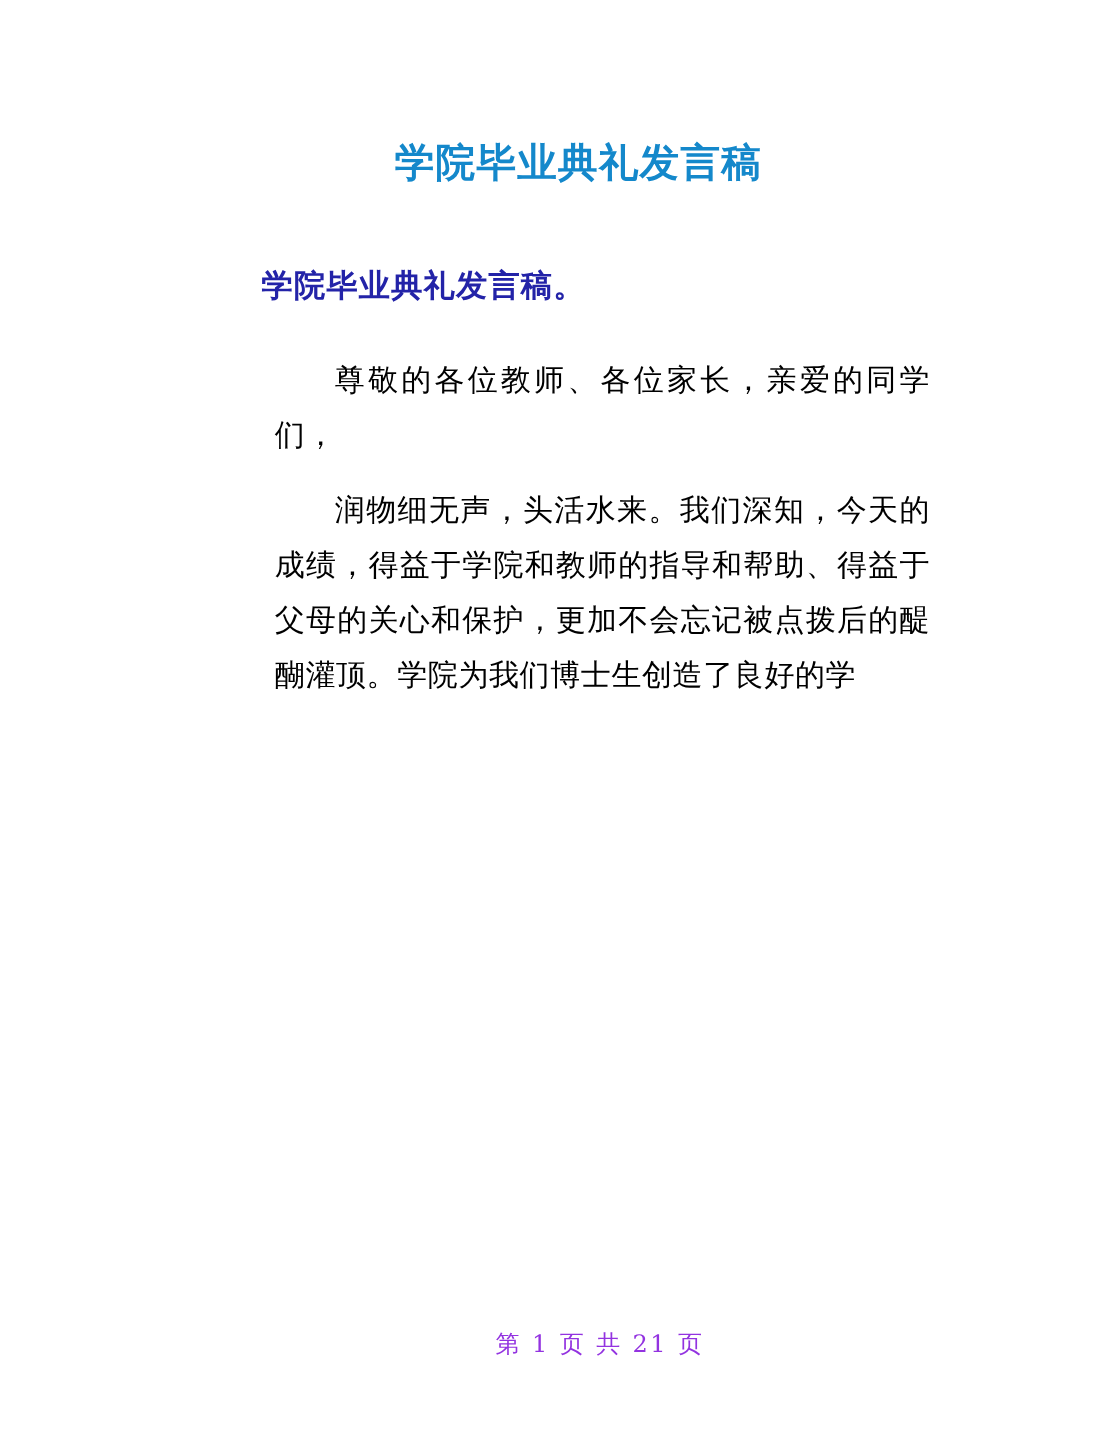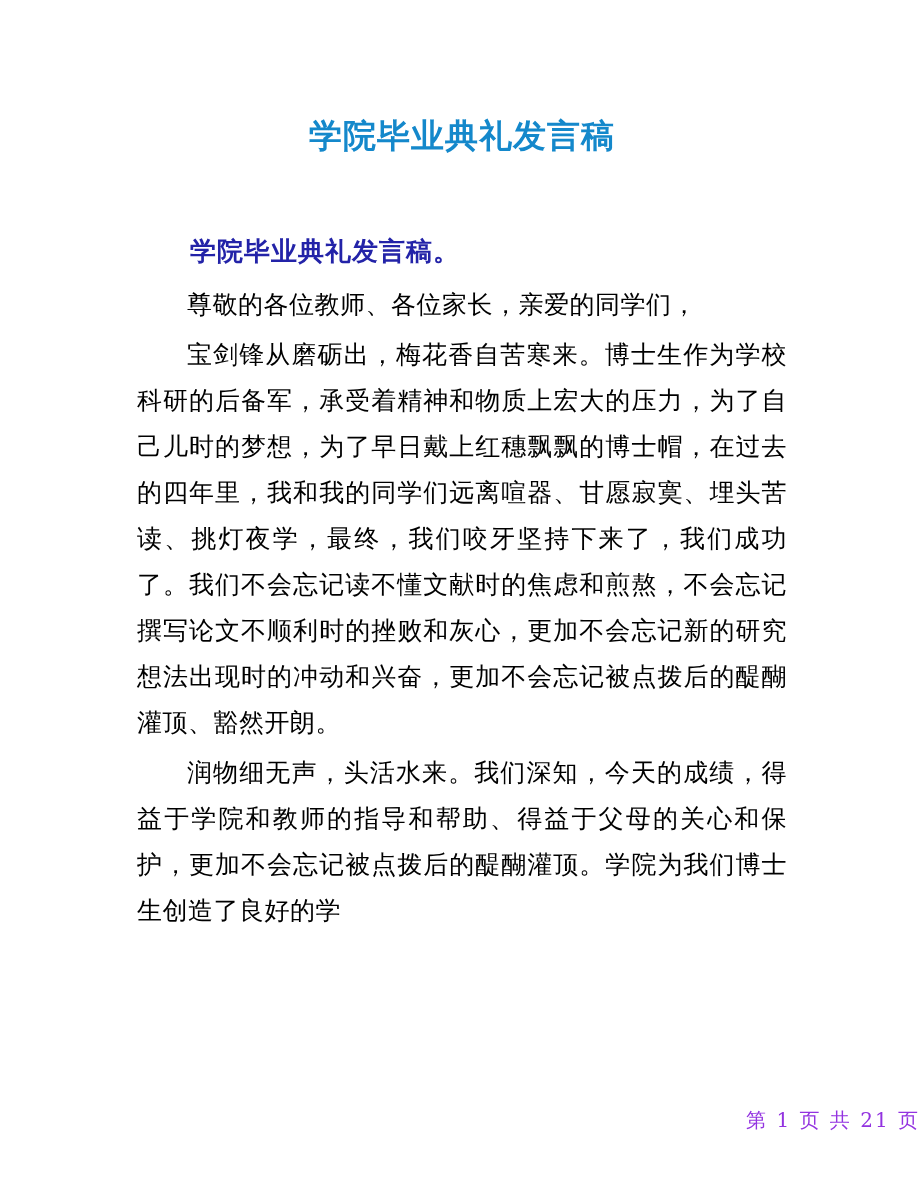--- a/index.html
+++ b/index.html
@@ -1,15 +1,15 @@
 <!DOCTYPE html>
 <html><head>
 <meta charset="utf-8">
 <style>
-  * { box-sizing: border-box; }
+  * { box-sizing: border-box; padding-left: 40px; }
   html, body { margin: 0; padding: 0; background: #ffffff; }
   .page {
     position: relative;
     width: 920px;
     height: 1191px;
     background: #ffffff;
     overflow: hidden;
     font-family: "DejaVu Serif", serif;
     color: #000000;
   }
@@ -24,68 +24,67 @@
     font-weight: bold;
     font-size: 33px;
     line-height: 40px;
     color: #1488CB;
     letter-spacing: 1px;
   }
   .doc-subtitle {
     position: absolute;
     top: 222px;
     left: 178px;
-    margin: 12px;
+    margin: 0;
     font-family: "DejaVu Sans", "Liberation Sans", sans-serif;
     font-weight: bold;
     font-size: 26px;
     line-height: 34px;
     color: #2323A8;
     letter-spacing: 1px;
   }
   .doc-body {
     position: absolute;
     top: 278px;
     left: 133px;
     width: 658px;
   }
   .doc-body p {
-    margin: 4px;
+    margin: 16px;
     font-size: 25px;
     line-height: 46px;
     text-indent: 2em;
     text-align: justify;
     font-weight: normal;
     color: #000000;
     letter-spacing: 0.5px;
   }
   .page-footer {
     position: absolute;
     top: 1106px;
     left: 0;
     width: 920px;
-    text-align: right;
+    text-align: center;
     font-size: 20px;
     line-height: 28px;
     color: #9333E0;
     letter-spacing: 2px;
   }
 </style>
 </head>
 <body>
 
 <div class="page">
 
   <h1 class="doc-title">学院毕业典礼发言稿</h1>
 
   <h2 class="doc-subtitle">学院毕业典礼发言稿。</h2>
 
   <div class="doc-body">
     <p>尊敬的各位教师、各位家长，亲爱的同学们，</p>
-    <p>宝剑锋从磨砺出，梅花香自苦寒来。博士生作为学校科研的后备军，承受着精神和物质上宏大的压力，为了自己儿时的梦想，为了早日戴上红穗飘飘的博士帽，在过去的四年里，我和我的同学们远离喧器、甘愿寂寞、埋头苦读、挑灯夜学，最终，我们咬牙坚持下来了，我们成功了。我们不会忘记读不懂文献时的焦虑和煎熬，不会忘记撰写论文不顺利时的挫败和灰心，更加不会忘记新的研究想法出现时的冲动和兴奋，更加不会忘记被点拨后的醍醐灌顶、豁然开朗。</p>
     <p>润物细无声，头活水来。我们深知，今天的成绩，得益于学院和教师的指导和帮助、得益于父母的关心和保护，更加不会忘记被点拨后的醍醐灌顶。学院为我们博士生创造了良好的学</p>
   </div>
 
   <div class="page-footer">
     <span>第 1 页 共 21 页</span>
   </div>
 
 </div>
 
 </body></html>

